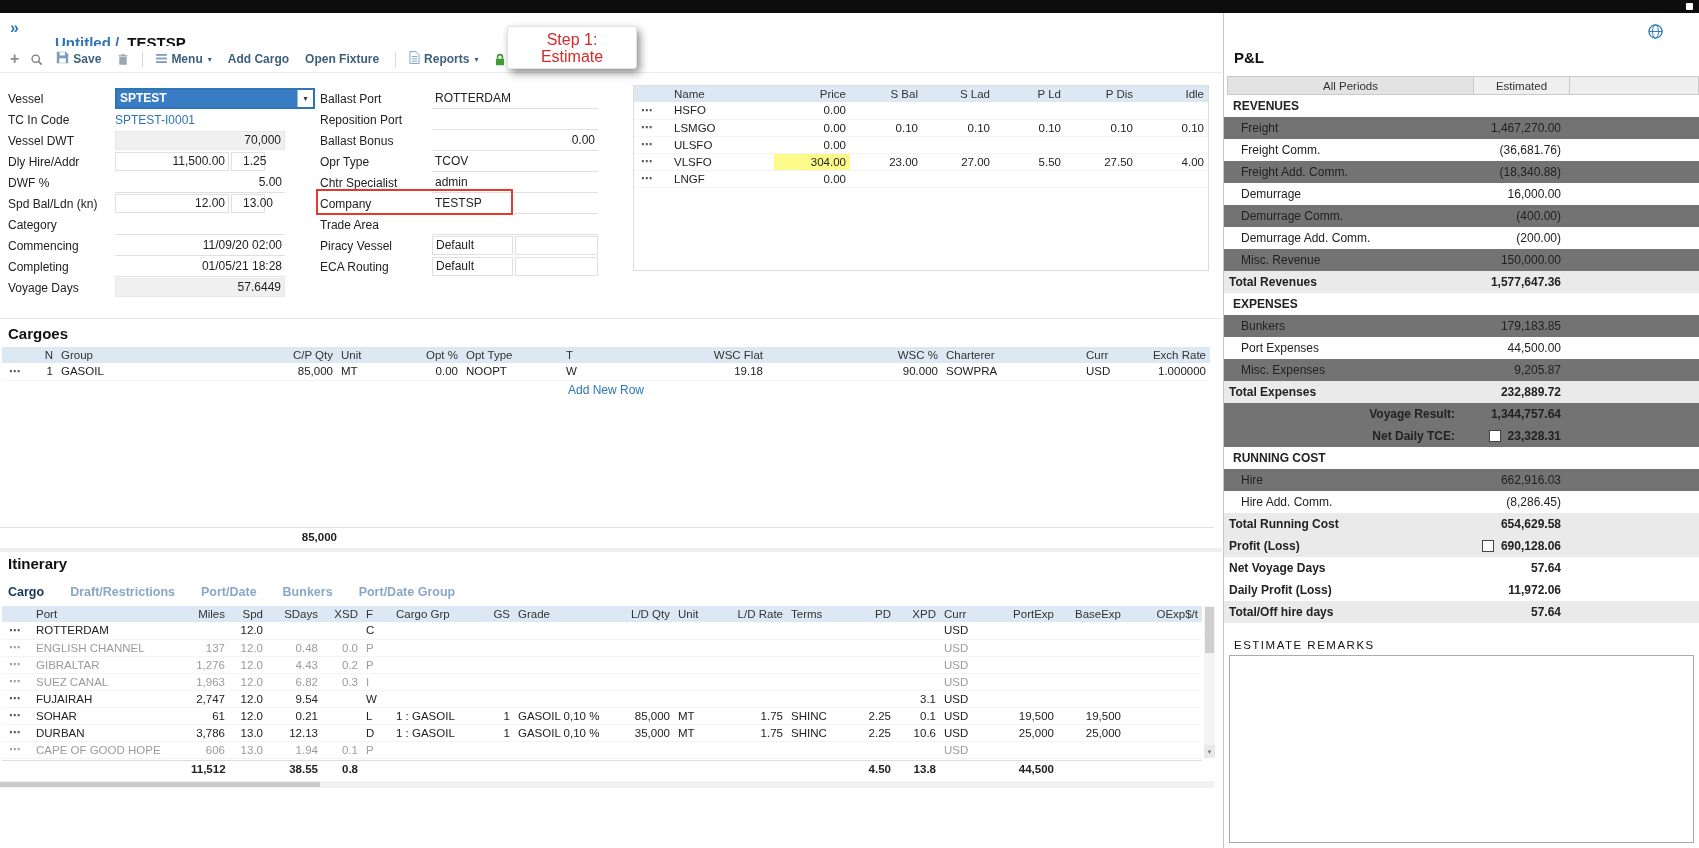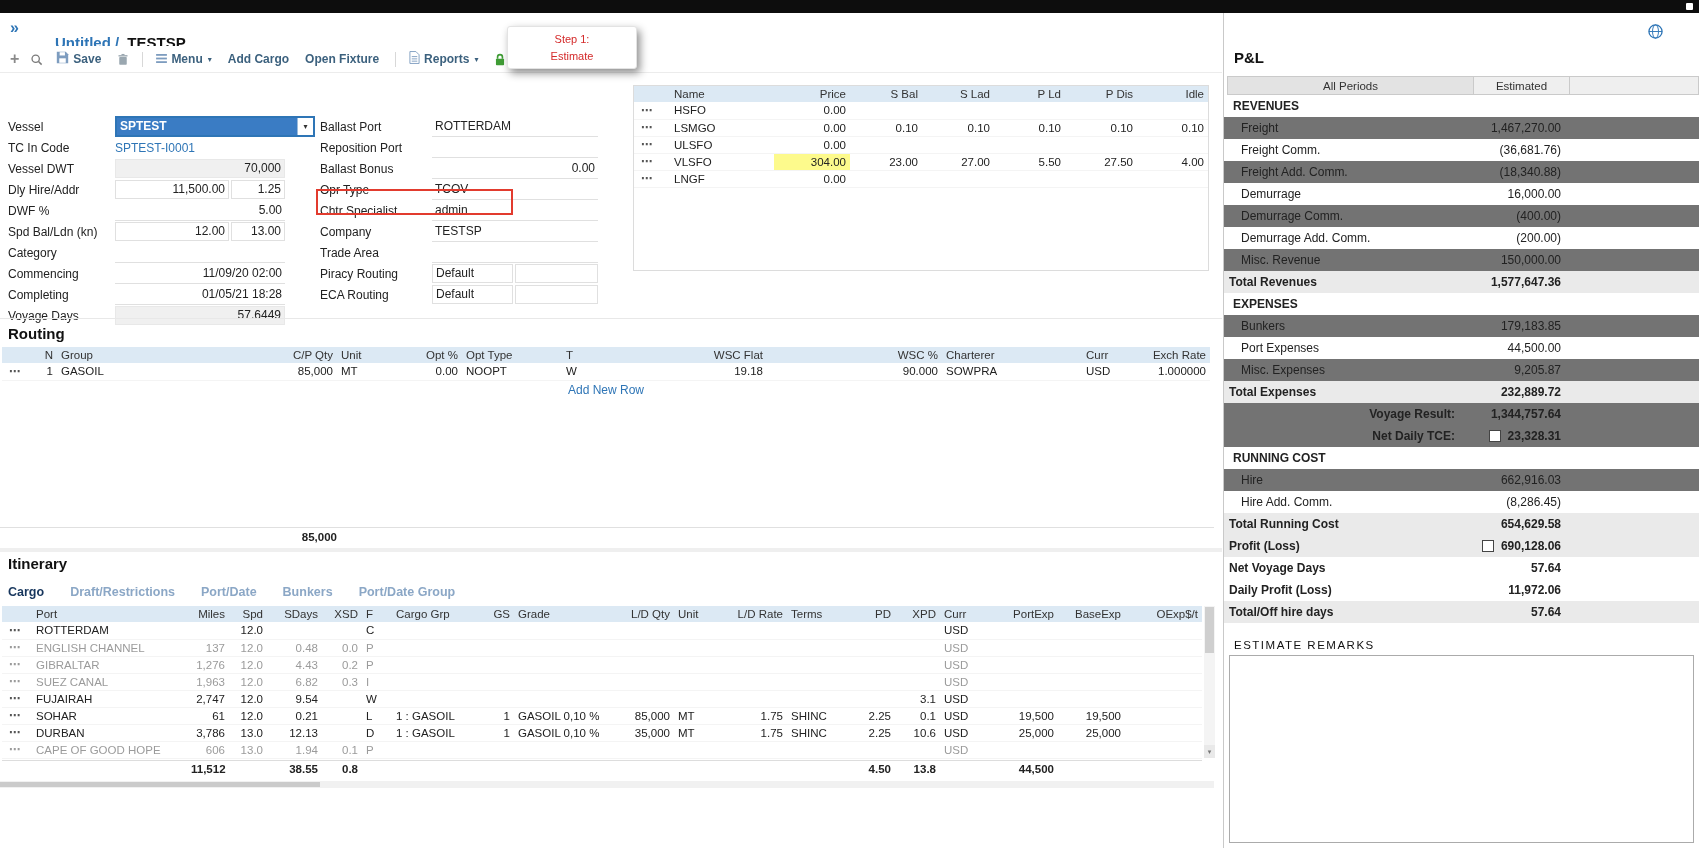--- a/index.html
+++ b/index.html
@@ -20,40 +20,40 @@
 
   
   .toolbar{position:absolute;left:0;top:46px;width:1222px;height:27px;display:flex;align-items:center;padding-left:10px;border-bottom:1px solid #ececec;background:#fff;}
   .tico{display:inline-flex;align-items:center;margin-right:13px;cursor:pointer;}
   .tico.plus{color:#8a8a8a;font-size:16px;font-weight:bold;line-height:1;margin-right:11px;}
   .tbtn{display:inline-flex;align-items:center;gap:4px;margin-right:16px;color:#3c617e;font-weight:bold;font-size:12px;cursor:pointer;}
   .tbtn .caret{font-size:8px;color:#3c617e;margin-left:1px;}
   .tsep{width:1px;height:15px;background:#d8d8d8;margin-right:13px;}
 
   
-  .callout{position:absolute;left:507px;top:26px;width:130px;height:43px;background:#fff;border:1px solid #e3e3e3;border-radius:3px;box-shadow:3px 4px 8px rgba(0,0,0,0.45);z-index:30;display:flex;flex-direction:column;align-items:center;justify-content:center;color:#d42a2a;font-size:11px;line-height:17px;}
+  .callout{position:absolute;left:507px;top:26px;width:130px;height:43px;background:#fff;border:1px solid #e3e3e3;border-radius:3px;box-shadow:3px 4px 8px rgba(0,0,0,0.45);z-index:30;display:flex;flex-direction:column;align-items:center;justify-content:center;color:#d42a2a;font-size:16px;line-height:17px;}
 
   
-  .form-col{position:absolute;top:88px;margin-top:28px;}
+  .form-col{position:absolute;top:88px;}
   .form-left{left:8px;width:285px;}
   .form-mid{left:320px;width:278px;}
   .frow{display:flex;align-items:center;height:21px;}
   .flabel{flex:none;font-size:12px;color:#222;}
   .form-left .flabel{width:107px;}
   .form-mid .flabel{width:112px;}
   .fctl{display:flex;flex:1;align-items:center;}
   .ctl{width:170px;}
   .form-mid .ctl{width:166px;}
   .u{border-bottom:1px solid #e0e0e0;height:20px;line-height:19px;padding:0 3px;}
   .bx{border:1px solid #e0e0e0;height:19px;line-height:17px;padding:0 3px;background:#fff;}
   .ro{background:#f0f0f0;border:1px solid #e8e8e8;}
   .num{text-align:right;}
   .link{color:#2e75b6;cursor:pointer;}
   .d1{width:114px;}
-  .d2{width:54px;margin-left:2px;padding-left:11px;}
+  .d2{width:34px;margin-left:2px;padding-left:11px;}
   .w1{width:81px;}
   .w2{width:83px;margin-left:2px;}
   .dd{width:200px;height:21px;border:2px solid #2e75b6;display:flex;background:#fff;cursor:pointer;font-weight:bold;}
   .dd-val{flex:1;background:#3a7cc4;color:#fff;padding:0 3px;line-height:17px;overflow:hidden;}
   .dd-btn{width:16px;border-left:1px solid #9bbbdb;color:#333;font-size:8px;text-align:center;line-height:17px;background:#fff;}
   .company-box{position:absolute;left:316px;top:189px;width:197px;height:26px;border:2px solid #e23b2e;z-index:25;pointer-events:none;}
 
   
   table.grid{border-collapse:collapse;table-layout:fixed;font-size:11.5px;}
   .grid th{background:#dce9f4;font-weight:normal;color:#333;height:16px;padding:0 4px;overflow:hidden;white-space:nowrap;text-align:left;}
@@ -324,21 +324,21 @@
           <span class="u ctl">TESTSP</span>
         </span>
     </div>
     <div class="frow">
       <span class="flabel">Trade Area</span>
       <span class="fctl">
           <span class="u ctl"></span>
         </span>
     </div>
     <div class="frow">
-      <span class="flabel">Piracy Routing</span>
+      <span class="flabel">Piracy Vessel</span>
       <span class="fctl">
           <span class="bx w1">Default</span>
           <span class="bx w2"></span>
         </span>
     </div>
     <div class="frow">
       <span class="flabel">ECA Routing</span>
       <span class="fctl">
           <span class="bx w1">Default</span>
           <span class="bx w2"></span>
@@ -421,21 +421,21 @@
             <td></td>
             <td></td>
             <td></td>
             <td></td>
           </tr>
         </tbody>
     </table>
   </div>
 
   <div class="main-rule"></div>
-  <div class="sec-title" style="top:325px;">Routing</div>
+  <div class="sec-title" style="top:325px;">Cargoes</div>
   <table class="grid" id="cargo-table">
     <colgroup>
         <col style="width:30px">
         <col style="width:25px">
         <col style="width:200px">
         <col style="width:80px">
         <col style="width:50px">
         <col style="width:75px">
         <col style="width:100px">
         <col style="width:45px">

